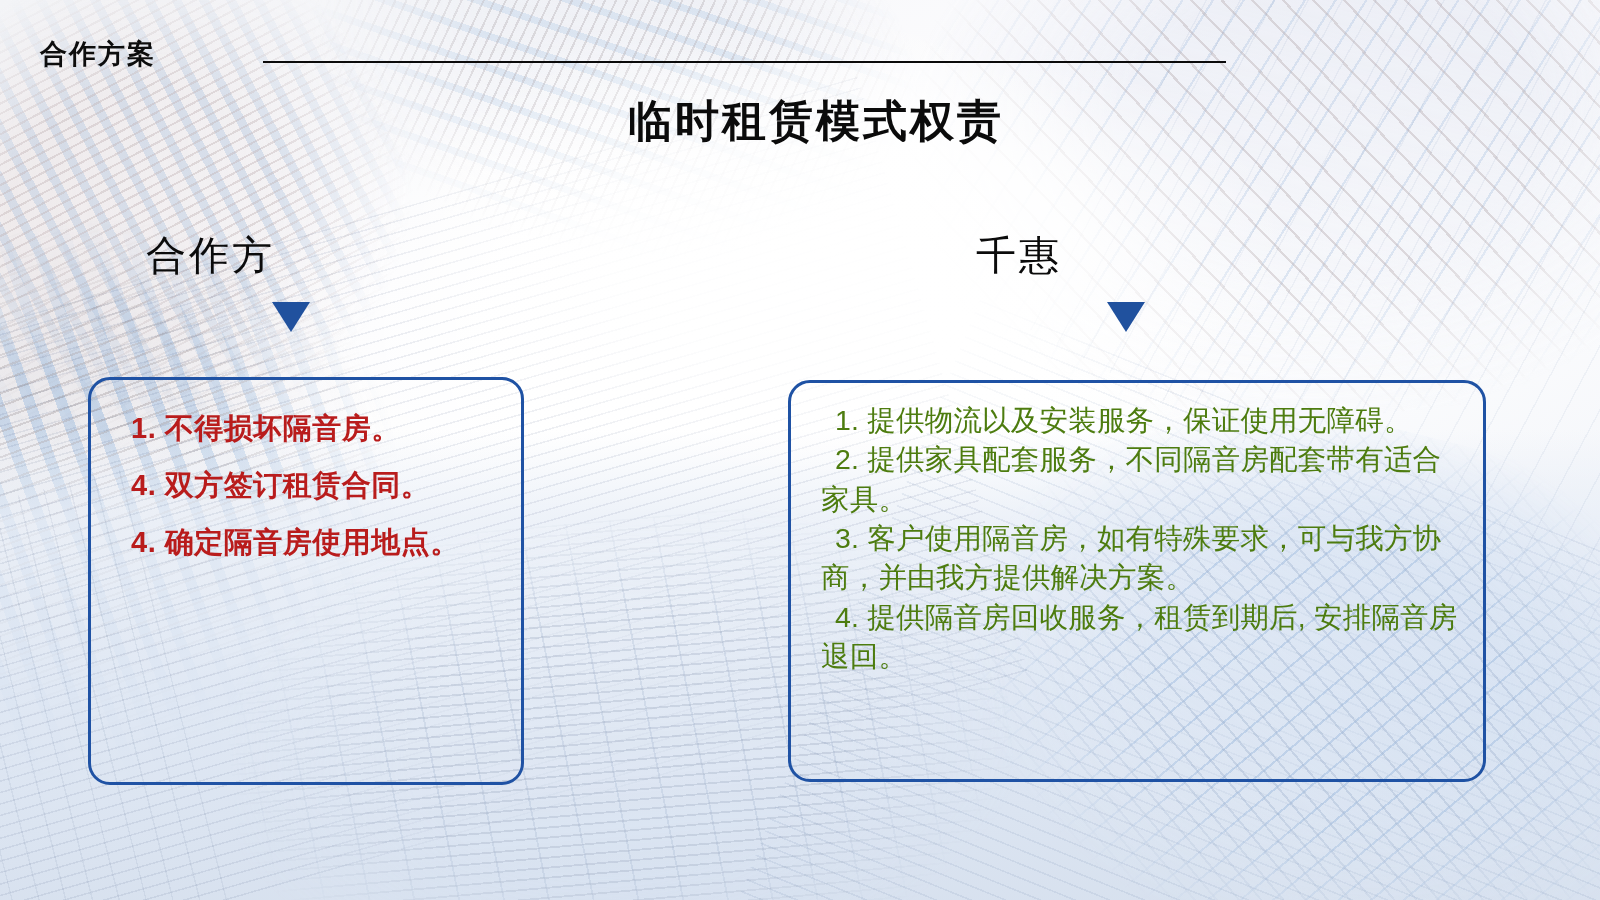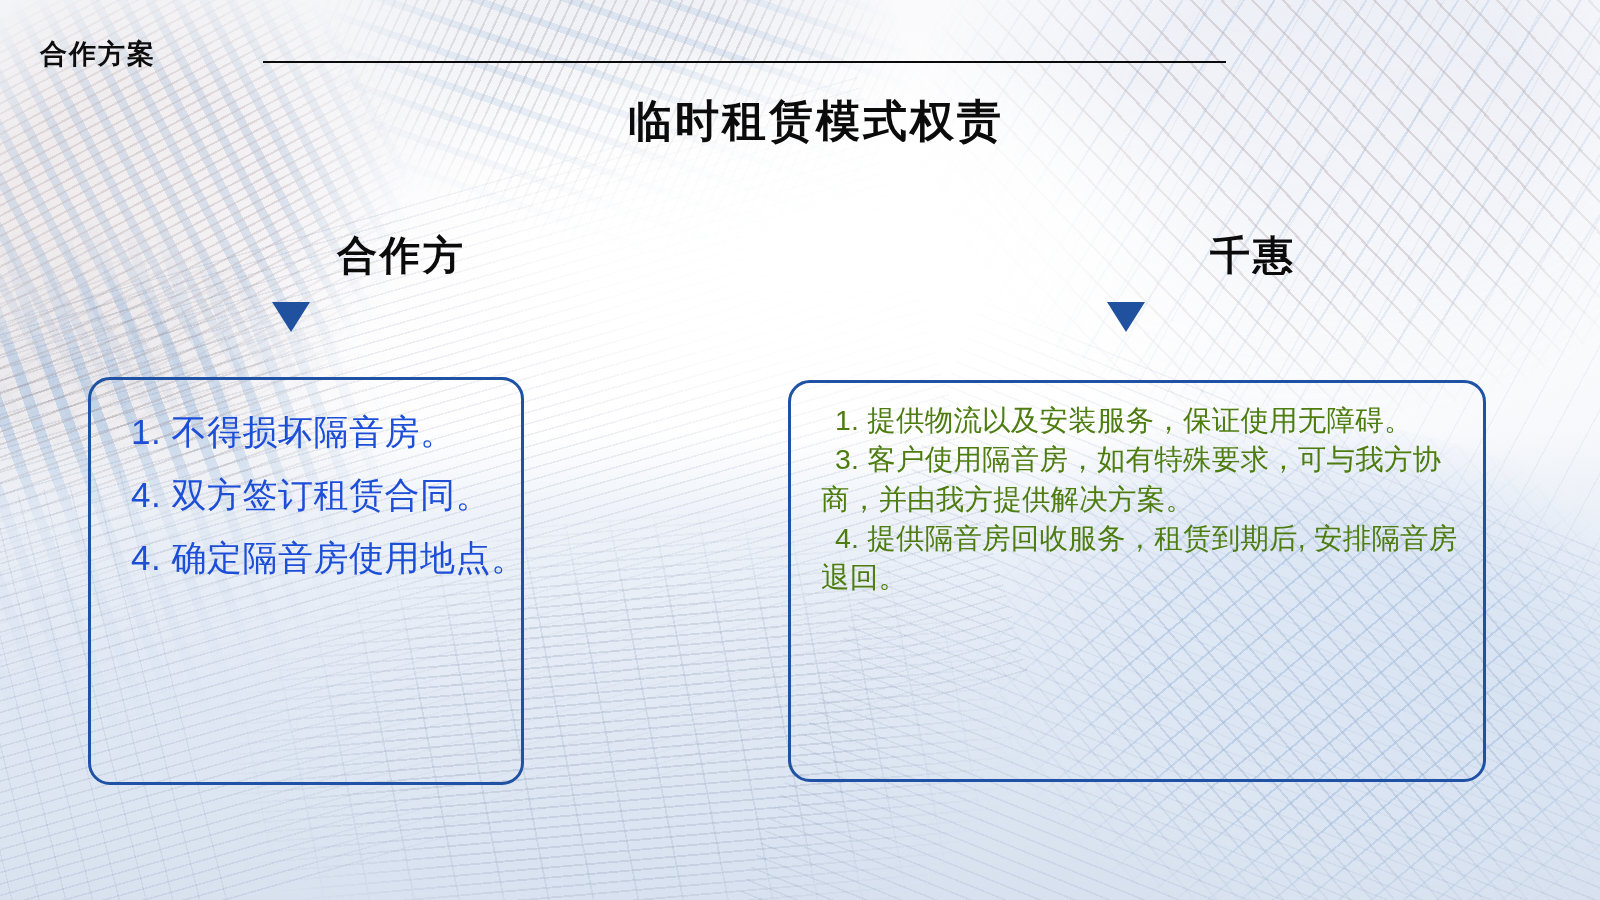--- a/index.html
+++ b/index.html
@@ -236,24 +236,24 @@
     font-size: 44px;
     font-weight: bold;
     color: #0b0b0b;
     letter-spacing: 3px;
     line-height: 1.05;
   }
 
   .col-head {
     position: absolute;
     font-size: 40px;
-    font-weight: bold;
+    font-weight: normal;
     color: #0b0b0b;
     letter-spacing: 3px;
-    text-align: right;
+    text-align: left;
     white-space: nowrap;
   }
   .col-head-left  { left: 130px; top: 228px; width: 320px; }
   .col-head-right { left: 960px; top: 228px; width: 320px; }
 
   .tri {
     position: absolute;
     width: 0; height: 0;
     border-left: 19px solid transparent;
     border-right: 19px solid transparent;
@@ -278,26 +278,27 @@
   }
   .panel-right {
     left: 772px;
     top: 380px;
     width: 698px;
     height: 402px;
     padding: 18px 20px 0 30px;
   }
 
   .panel-left .item {
-    font-size: 35px;
-    color: #1d4ed8;
+    font-size: 29px;
+    color: #b91c1c;
     line-height: 1.0;
     margin-bottom: 28px;
     letter-spacing: 0.5px;
     white-space: nowrap;
+    font-weight: bold;
   }
   .panel-left .item:last-child { margin-bottom: 0; margin-top: 16px; }
 
   .panel-right .item {
     font-size: 28.5px;
     color: #4d7c0f;
     line-height: 1.38;
     letter-spacing: 0.2px;
     text-indent: 14px;
   }
@@ -338,18 +339,19 @@
       <div class="item">4. 双方签订租赁合同。</div>
       <div class="item">4. 确定隔音房使用地点。</div>
     </div>
 
     <div class="col-head col-head-right">千惠</div>
 
     <div class="tri tri-right"></div>
 
     <div class="panel panel-right">
       <div class="item">1. 提供物流以及安装服务，保证使用无障碍。</div>
+      <div class="item">2. 提供家具配套服务，不同隔音房配套带有适合家具。</div>
       <div class="item">3. 客户使用隔音房，如有特殊要求，可与我方协商，并由我方提供解决方案。</div>
       <div class="item">4. 提供隔音房回收服务，租赁到期后, 安排隔音房退回。</div>
     </div>
 
   </div>
 </div>
 
 </body></html>

